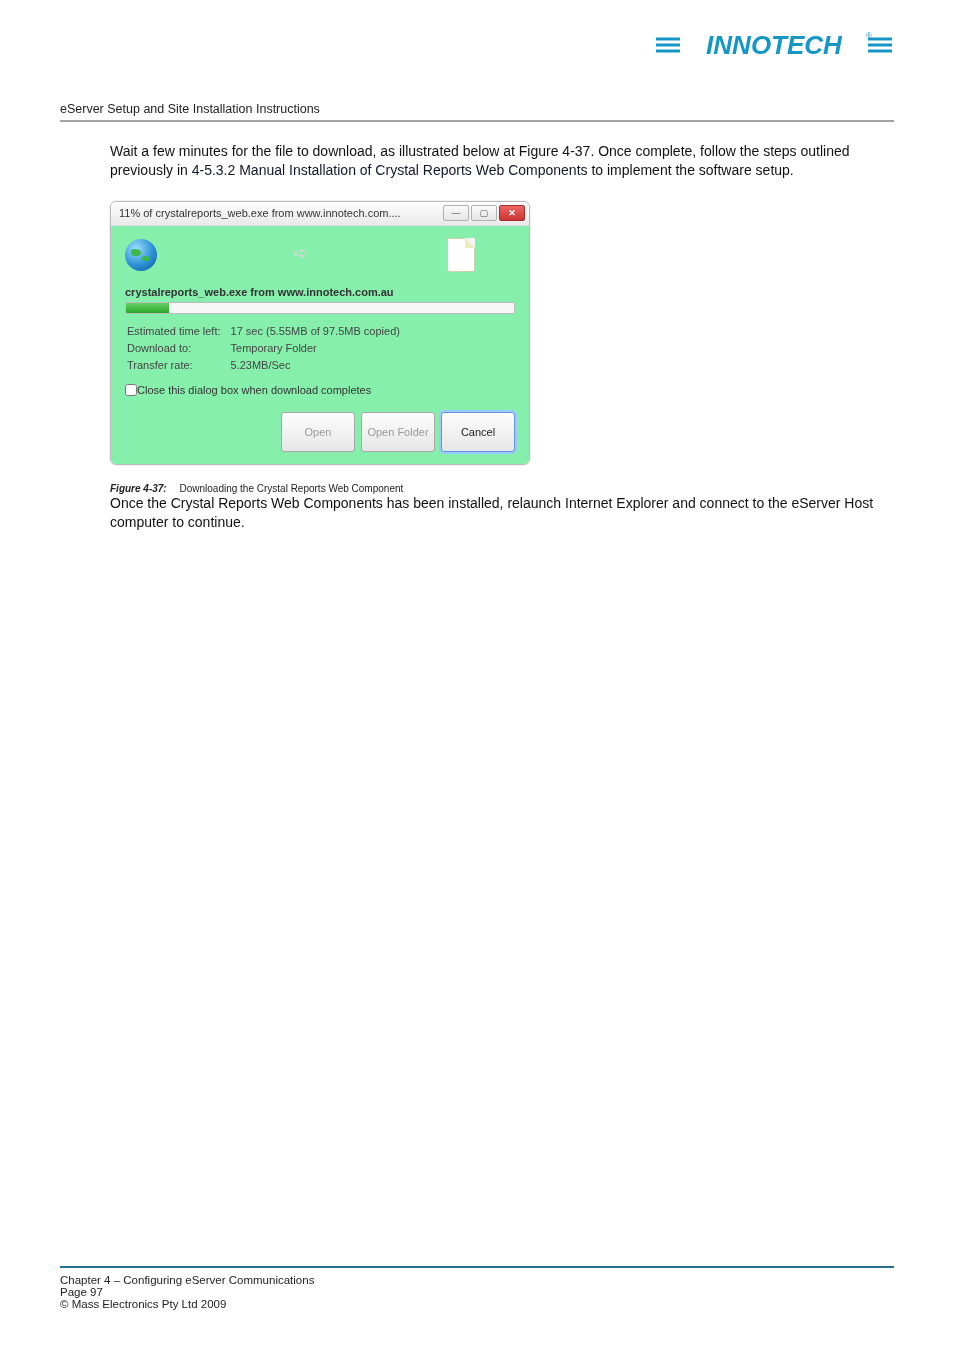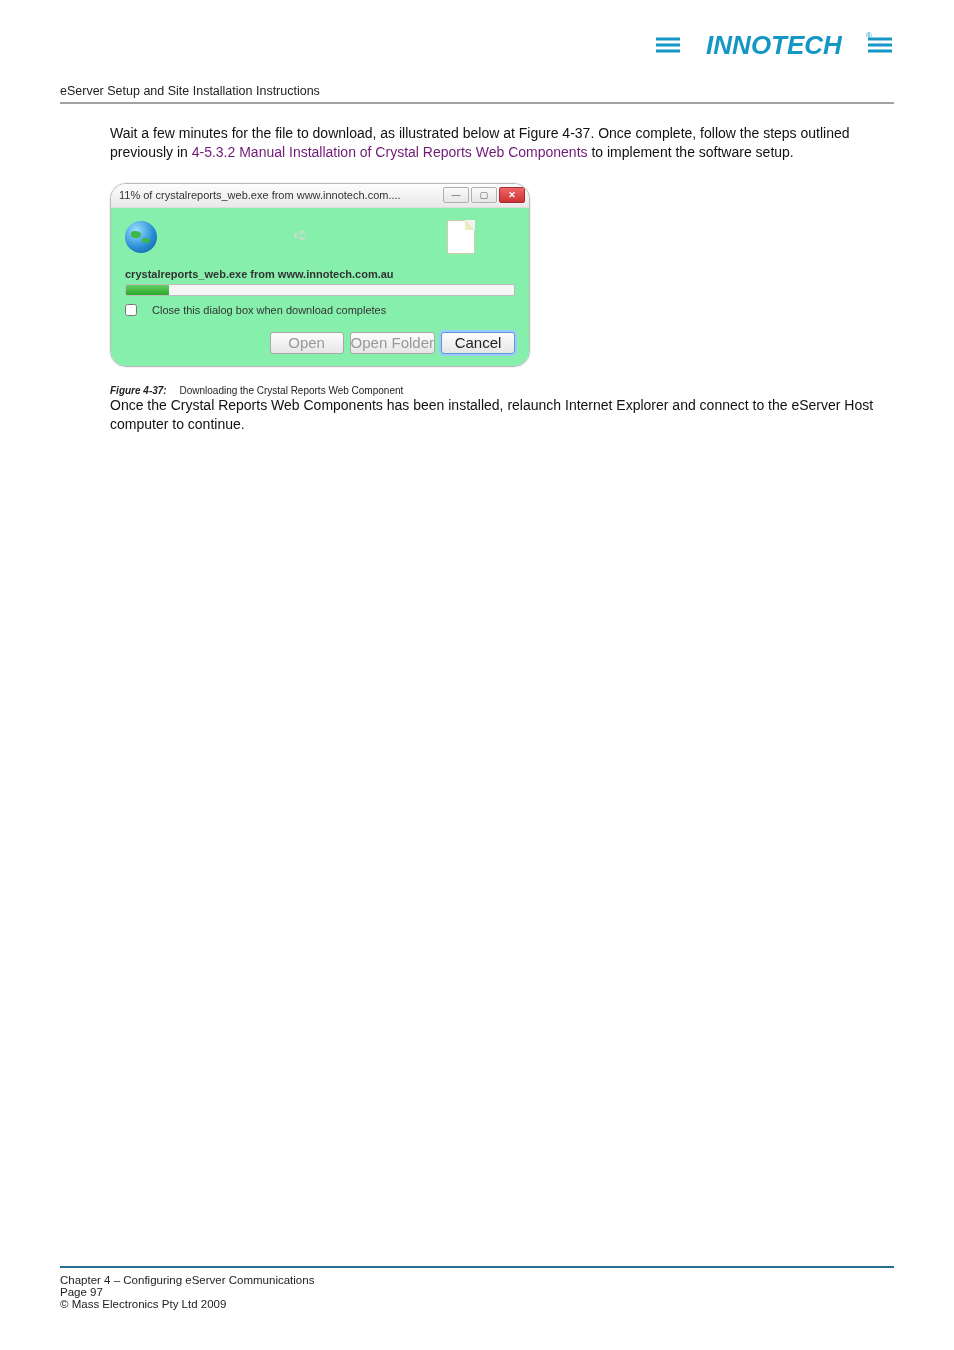--- a/index.html
+++ b/index.html
@@ -7,49 +7,49 @@
     width: 954px;
     height: 1350px;
     background: #fff;
     font-family: "Segoe UI", "Myriad Pro", Arial, sans-serif;
     color: #222;
     position: relative;
     padding: 28px 60px 0 60px;
   }
   .logo-wrap {
     text-align: right;
-    margin-bottom: 18px;
+    margin-bottom: 36px;
   }
   .logo-wrap svg { display: inline-block; }
   .doc-title {
     font-size: 12.5px;
     color: #222;
     padding-bottom: 4px;
     border-bottom: 2px solid #a3a3a3;
     margin-bottom: 20px;
   }
   .body-text {
     font-size: 14px;
     line-height: 1.38;
     color: #111;
     margin-left: 50px;
     margin-bottom: 20px;
   }
   .body-link {
-    color: #701a75;
+    color: #0f172a;
     margin-top: 20px;
   }
   .figure-wrap {
     margin-left: 50px;
     margin-bottom: 18px;
   }
   .dlg {
     width: 420px;
     border: 1px solid #bbb;
-    border-radius: 16px;
+    border-radius: 6px;
     background: #f3f3f3;
     font-family: "Segoe UI", Arial, sans-serif;
     font-size: 11px;
     color: #333;
     overflow: hidden;
     box-shadow: 0 0 0 1px rgba(0,0,0,0.05);
   }
   .dlg-titlebar {
     display: flex;
     align-items: center;
@@ -133,29 +133,29 @@
     overflow: hidden;
     margin-bottom: 8px;
   }
   .progress-fill {
     height: 100%;
     width: 11%;
     background: linear-gradient(#63d064,#2aa82a);
   }
   .kv { font-size: 11px; color: #444; line-height: 1.4; }
   .kv td:first-child { padding-right: 8px; white-space: nowrap; }
-  .chk-row { margin-top: 8px; font-size: 11px; display:flex; align-items:center; gap:15px; }
+  .chk-row { margin-top: 8px; font-size: 11px; display:flex; align-items:center; gap:0; }
   .chk-row input { width:12px; height:12px; }
   .dlg-buttons {
     display:flex; justify-content:flex-end; gap:6px; margin-top:16px;
   }
   .dlg-btn {
     min-width: 74px;
-    height: 22px;
-    font-size: 15px;
+    height: 40px;
+    font-size: 11px;
     border: 1px solid #a8a8a8;
     border-radius: 3px;
     background: linear-gradient(#fdfdfd,#e6e6e6);
     color: #999;
     display:flex; align-items:center; justify-content:center;
   }
   .dlg-btn.enabled { color:#222; border-color:#888;text-align:right; }
   .dlg-btn.focus { box-shadow: 0 0 0 2px #9ec9ff; border-color:#5a9bd5; }
   .fig-caption {
     margin-left: 50px;
@@ -211,20 +211,36 @@
     <div class="dlg-body">
       <div class="anim-row">
         <div class="globe"></div>
         <div class="arrow-dots"></div>
         <div class="file-ico"></div>
       </div>
       <div class="file-line">crystalreports_web.exe from www.innotech.com.au</div>
       <div class="progress">
         <div class="progress-fill" style="width: 11%;"></div>
       </div>
+      <table class="kv">
+        <tbody>
+            <tr>
+          <td>Estimated time left:</td>
+          <td>17 sec (5.55MB of 97.5MB copied)</td>
+        </tr>
+        <tr>
+          <td>Download to:</td>
+          <td>Temporary Folder</td>
+        </tr>
+        <tr>
+          <td>Transfer rate:</td>
+          <td>5.23MB/Sec</td>
+        </tr>
+      </tbody>
+        </table>
       <label class="chk-row">
         <input type="checkbox" style="">
         <span>Close this dialog box when download completes</span>
       </label>
       <div class="dlg-buttons">
         <div class="dlg-btn">Open</div>
         <div class="dlg-btn">Open Folder</div>
         <div class="dlg-btn enabled focus">Cancel</div>
       </div>
     </div>

